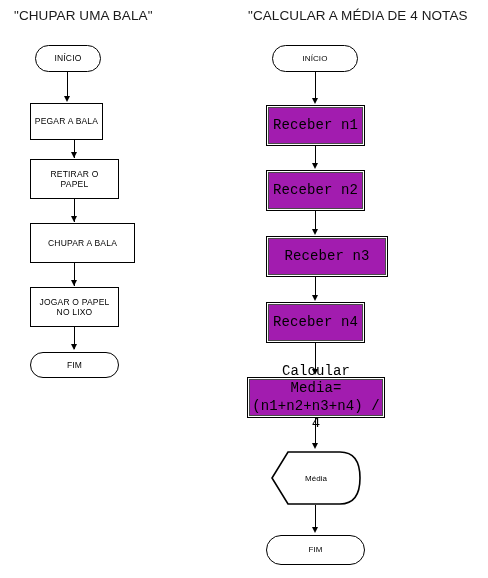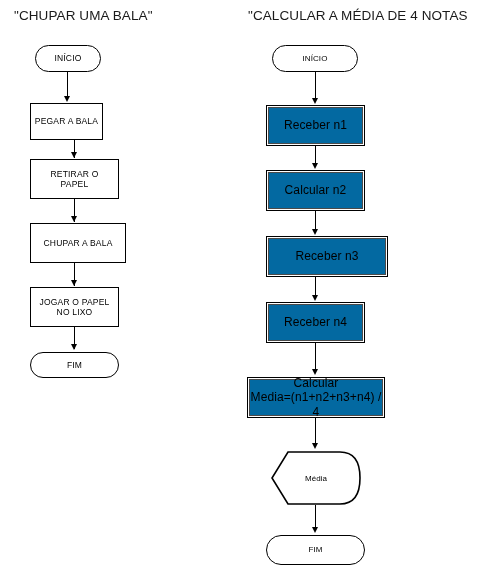--- a/index.html
+++ b/index.html
@@ -53,24 +53,25 @@
   .term-l {
     border: 1px solid #000;
     background: #fff;
     border-radius: 999px;
     font-size: 8.5px;
     letter-spacing: .2px;
   }
   
   .proc-r {
     border: 1.6px solid #000;
-    background: #0369a1;
+    background: #a21caf;
     box-shadow: inset 0 0 0 1px #fff, inset 0 0 0 2px #4a4a4a;
-    font-size: 12px;
+    font-size: 14px;
     letter-spacing: .1px;
+    font-family: Liberation Mono, monospace;
   }
   .term-r {
     border: 1.6px solid #000;
     background: #fff;
     border-radius: 999px;
     font-size: 8px;
     letter-spacing: .1px;
   }
   .hexnode {
     position: absolute;
@@ -124,21 +125,21 @@
     <div class="conn" style="left:74px; top:140px; height:18px;"></div>
     <div class="arrowhead" style="left:71px; top:152px;"></div>
 
     <div class="node proc-l" style="left:30px; top:159px; width:89px; height:40px;">
       <span class="lbl-multi">RETIRAR O
 PAPEL</span>
     </div>
     <div class="conn" style="left:74px; top:199px; height:23px;"></div>
     <div class="arrowhead" style="left:71px; top:216px;"></div>
 
-    <div class="node proc-l" style="left:30px; top:223px; width:96px; height:40px;">
+    <div class="node proc-l" style="left:30px; top:223px; width:105px; height:40px;">
       <span class="lbl-multi">CHUPAR A BALA</span>
     </div>
     <div class="conn" style="left:74px; top:263px; height:23px;"></div>
     <div class="arrowhead" style="left:71px; top:280px;"></div>
 
     <div class="node proc-l" style="left:30px; top:287px; width:89px; height:40px;">
       <span class="lbl-multi">JOGAR O PAPEL
 NO LIXO</span>
     </div>
     <div class="conn" style="left:74px; top:327px; height:22px;"></div>
@@ -157,21 +158,21 @@
     <div class="conn" style="left:315px; top:72px; height:27px;"></div>
     <div class="arrowhead" style="left:312px; top:98px;"></div>
 
     <div class="node proc-r" style="left:266px; top:105px; width:99px; height:41px;">
       <span>Receber n1</span>
     </div>
     <div class="conn" style="left:315px; top:146px; height:21px;"></div>
     <div class="arrowhead" style="left:312px; top:163px;"></div>
 
     <div class="node proc-r" style="left:266px; top:170px; width:99px; height:41px;">
-      <span>Calcular n2</span>
+      <span>Receber n2</span>
     </div>
     <div class="conn" style="left:315px; top:211px; height:22px;"></div>
     <div class="arrowhead" style="left:312px; top:229px;"></div>
 
     <div class="node proc-r" style="left:266px; top:236px; width:122px; height:41px;">
       <span>Receber n3</span>
     </div>
     <div class="conn" style="left:315px; top:277px; height:22px;"></div>
     <div class="arrowhead" style="left:312px; top:295px;"></div>
 

